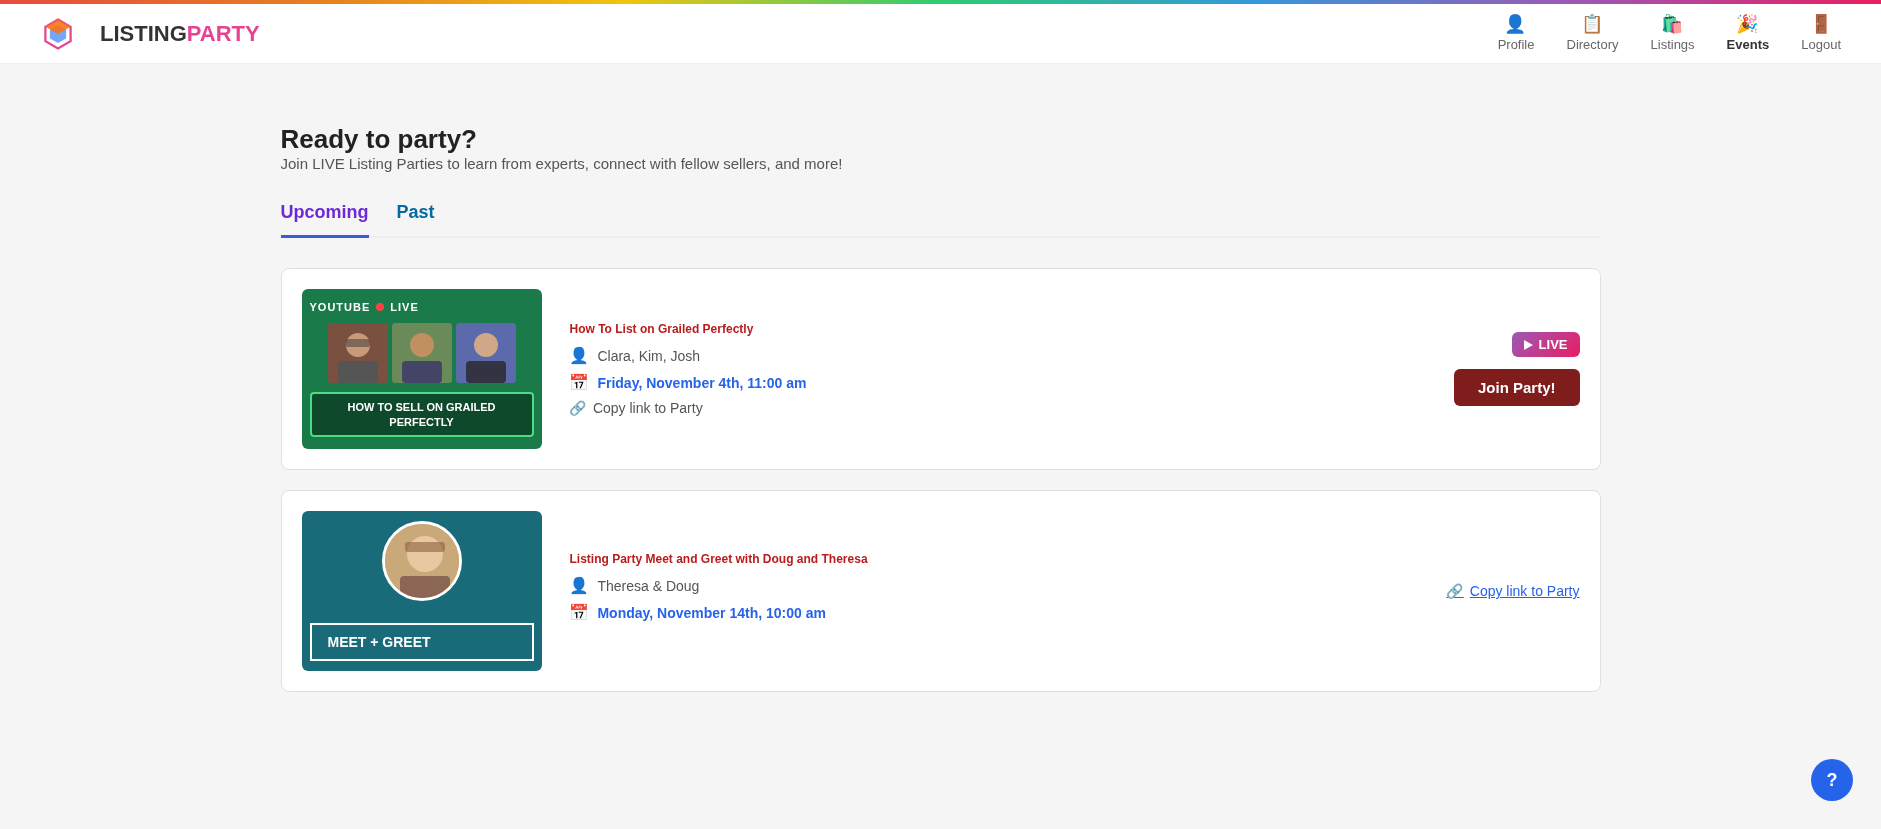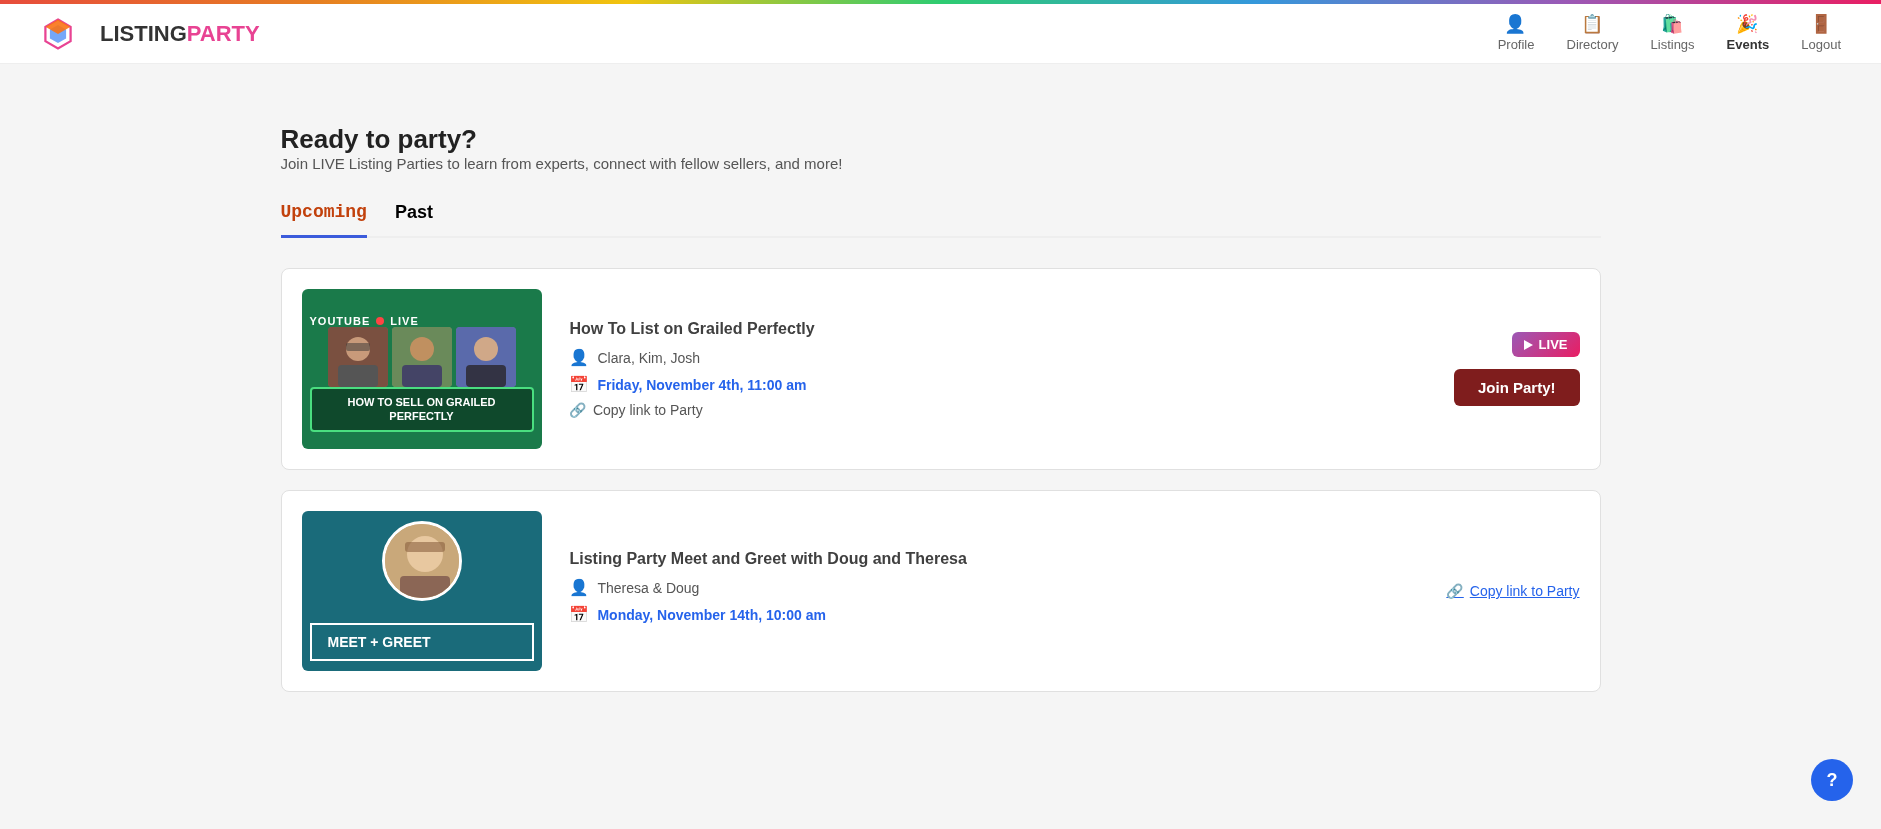--- a/index.html
+++ b/index.html
@@ -84,28 +84,27 @@
       display: flex;
       gap: 28px;
       border-bottom: 2px solid #eee;
       margin-bottom: 30px;
     }
     .tab {
       padding-bottom: 12px;
       font-size: 18px;
       font-weight: 600;
       cursor: pointer;
-      color: #000000;
+      color: #0369a1;
       border-bottom: 3px solid transparent;
       margin-bottom: -2px;
     }
     .tab.active {
-      color: #c2410c;
+      color: #6d28d9;
       border-bottom: 3px solid #3b5bdb;
-      font-family: Liberation Mono, monospace;
     }
 
     
     .event-card {
       background: #fff;
       border: 1px solid #e0e0e0;
       border-radius: 8px;
       display: flex;
       align-items: center;
       padding: 20px;
@@ -126,21 +125,21 @@
 
     
     .thumb-green {
       background: #1a7a4a;
       width: 100%;
       height: 100%;
       display: flex;
       flex-direction: column;
       align-items: center;
       justify-content: space-between;
-      padding: 26px 8px;
+      padding: 12px 8px;
     }
     .thumb-yt-header {
       color: #fff;
       font-size: 11px;
       font-weight: 700;
       letter-spacing: 1px;
       display: flex;
       align-items: center;
       gap: 6px;
       align-self: flex-start;
@@ -212,23 +211,23 @@
       text-transform: uppercase;
       line-height: 1.3;
       width: 100%;
     }
 
     
     .event-info {
       flex: 1;
     }
     .event-title {
-      font-size: 16px;
+      font-size: 12px;
       font-weight: 600;
-      color: #404040;
+      color: #b91c1c;
       margin-bottom: 10px;
     }
     .event-meta {
       display: flex;
       align-items: center;
       gap: 8px;
       margin-bottom: 8px;
       font-size: 14px;
       color: #555;
     }

